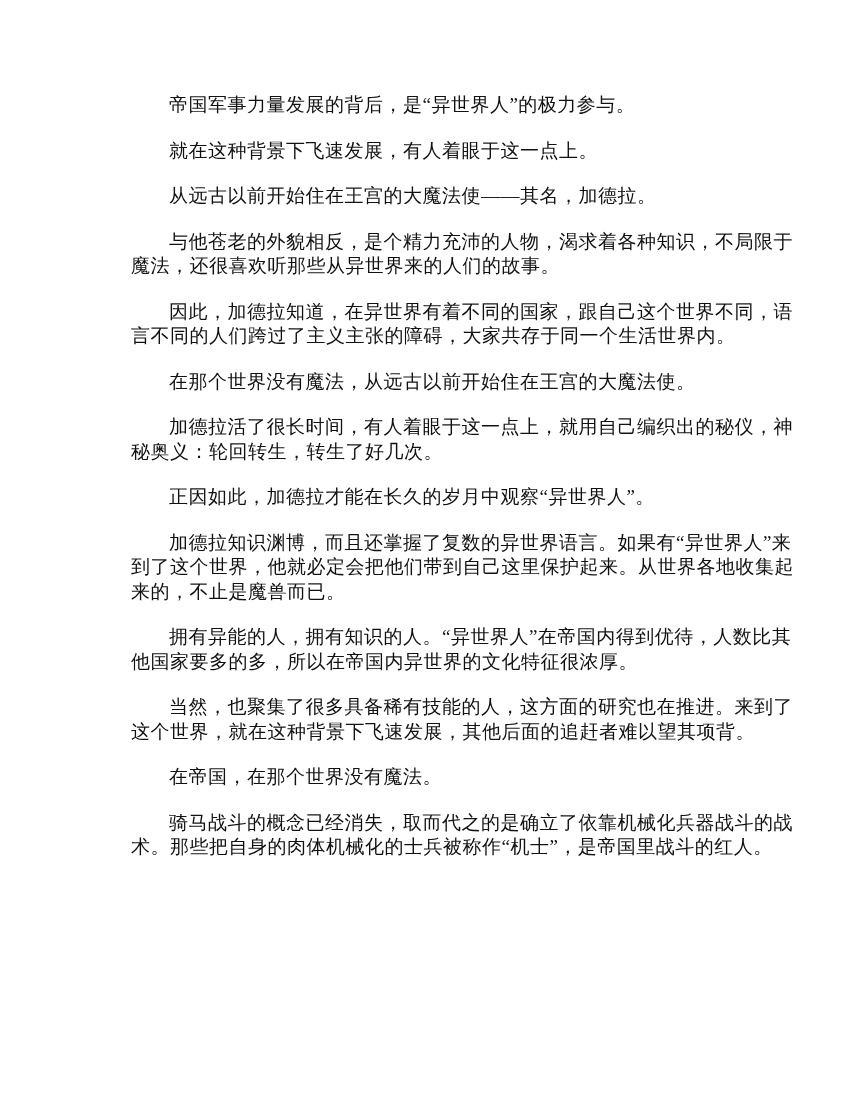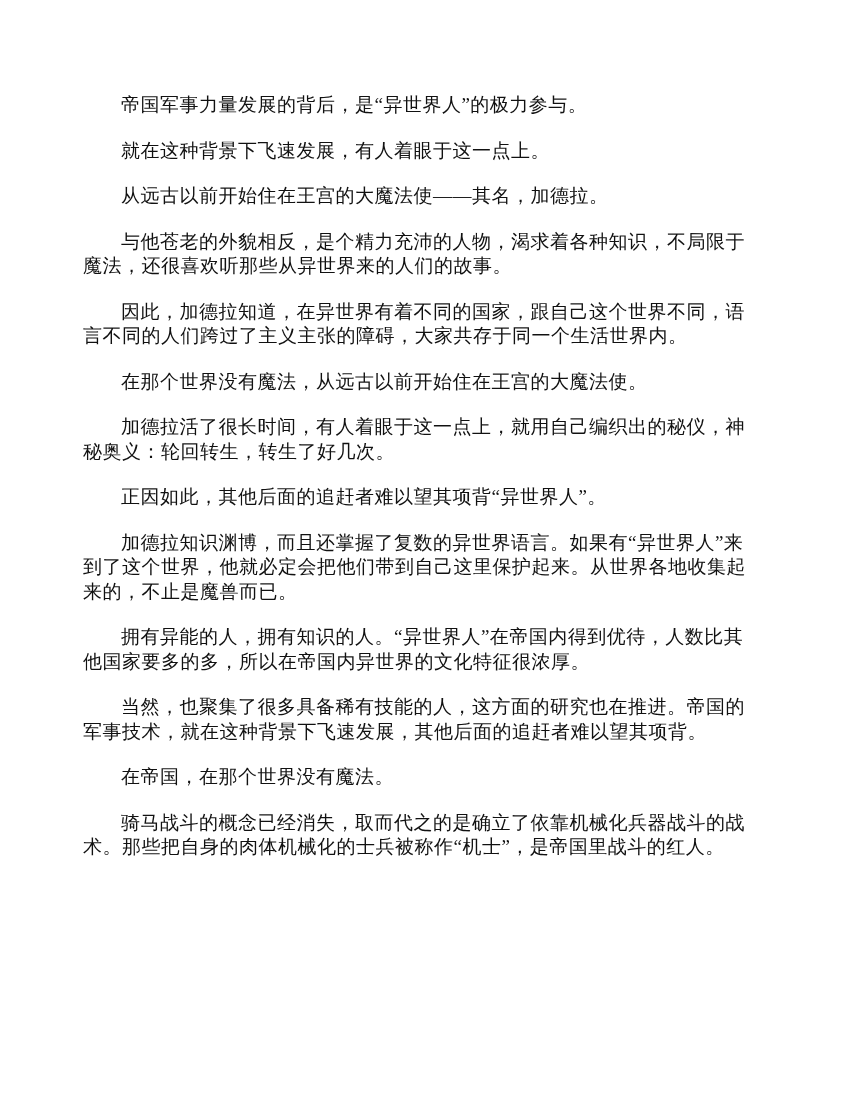--- a/index.html
+++ b/index.html
@@ -28,28 +28,28 @@
   .text-content p {
     margin: 0 0 21px 0;
     text-indent: 2em;
     letter-spacing: 0.5px;
   }
 </style>
 </head>
 <body>
 
 <div class="page">
-  <div class="text-content" id="paragraph-container" style="color: rgb(17, 17, 17);">
+  <div class="text-content" id="paragraph-container" style="color: rgb(17, 17, 17); margin-left: 48px;">
       <p>帝国军事力量发展的背后，是“异世界人”的极力参与。</p>
       <p>就在这种背景下飞速发展，有人着眼于这一点上。</p>
       <p>从远古以前开始住在王宫的大魔法使——其名，加德拉。</p>
       <p>与他苍老的外貌相反，是个精力充沛的人物，渴求着各种知识，不局限于魔法，还很喜欢听那些从异世界来的人们的故事。</p>
       <p>因此，加德拉知道，在异世界有着不同的国家，跟自己这个世界不同，语言不同的人们跨过了主义主张的障碍，大家共存于同一个生活世界内。</p>
       <p>在那个世界没有魔法，从远古以前开始住在王宫的大魔法使。</p>
       <p>加德拉活了很长时间，有人着眼于这一点上，就用自己编织出的秘仪，神秘奥义：轮回转生，转生了好几次。</p>
-      <p>正因如此，其他后面的追赶者难以望其项背“异世界人”。</p>
+      <p>正因如此，加德拉才能在长久的岁月中观察“异世界人”。</p>
       <p>加德拉知识渊博，而且还掌握了复数的异世界语言。如果有“异世界人”来到了这个世界，他就必定会把他们带到自己这里保护起来。从世界各地收集起来的，不止是魔兽而已。</p>
       <p>拥有异能的人，拥有知识的人。“异世界人”在帝国内得到优待，人数比其他国家要多的多，所以在帝国内异世界的文化特征很浓厚。</p>
-      <p>当然，也聚集了很多具备稀有技能的人，这方面的研究也在推进。帝国的军事技术，就在这种背景下飞速发展，其他后面的追赶者难以望其项背。</p>
+      <p>当然，也聚集了很多具备稀有技能的人，这方面的研究也在推进。来到了这个世界，就在这种背景下飞速发展，其他后面的追赶者难以望其项背。</p>
       <p>在帝国，在那个世界没有魔法。</p>
       <p>骑马战斗的概念已经消失，取而代之的是确立了依靠机械化兵器战斗的战术。那些把自身的肉体机械化的士兵被称作“机士”，是帝国里战斗的红人。</p>
     </div>
 </div>
 
 </body></html>

